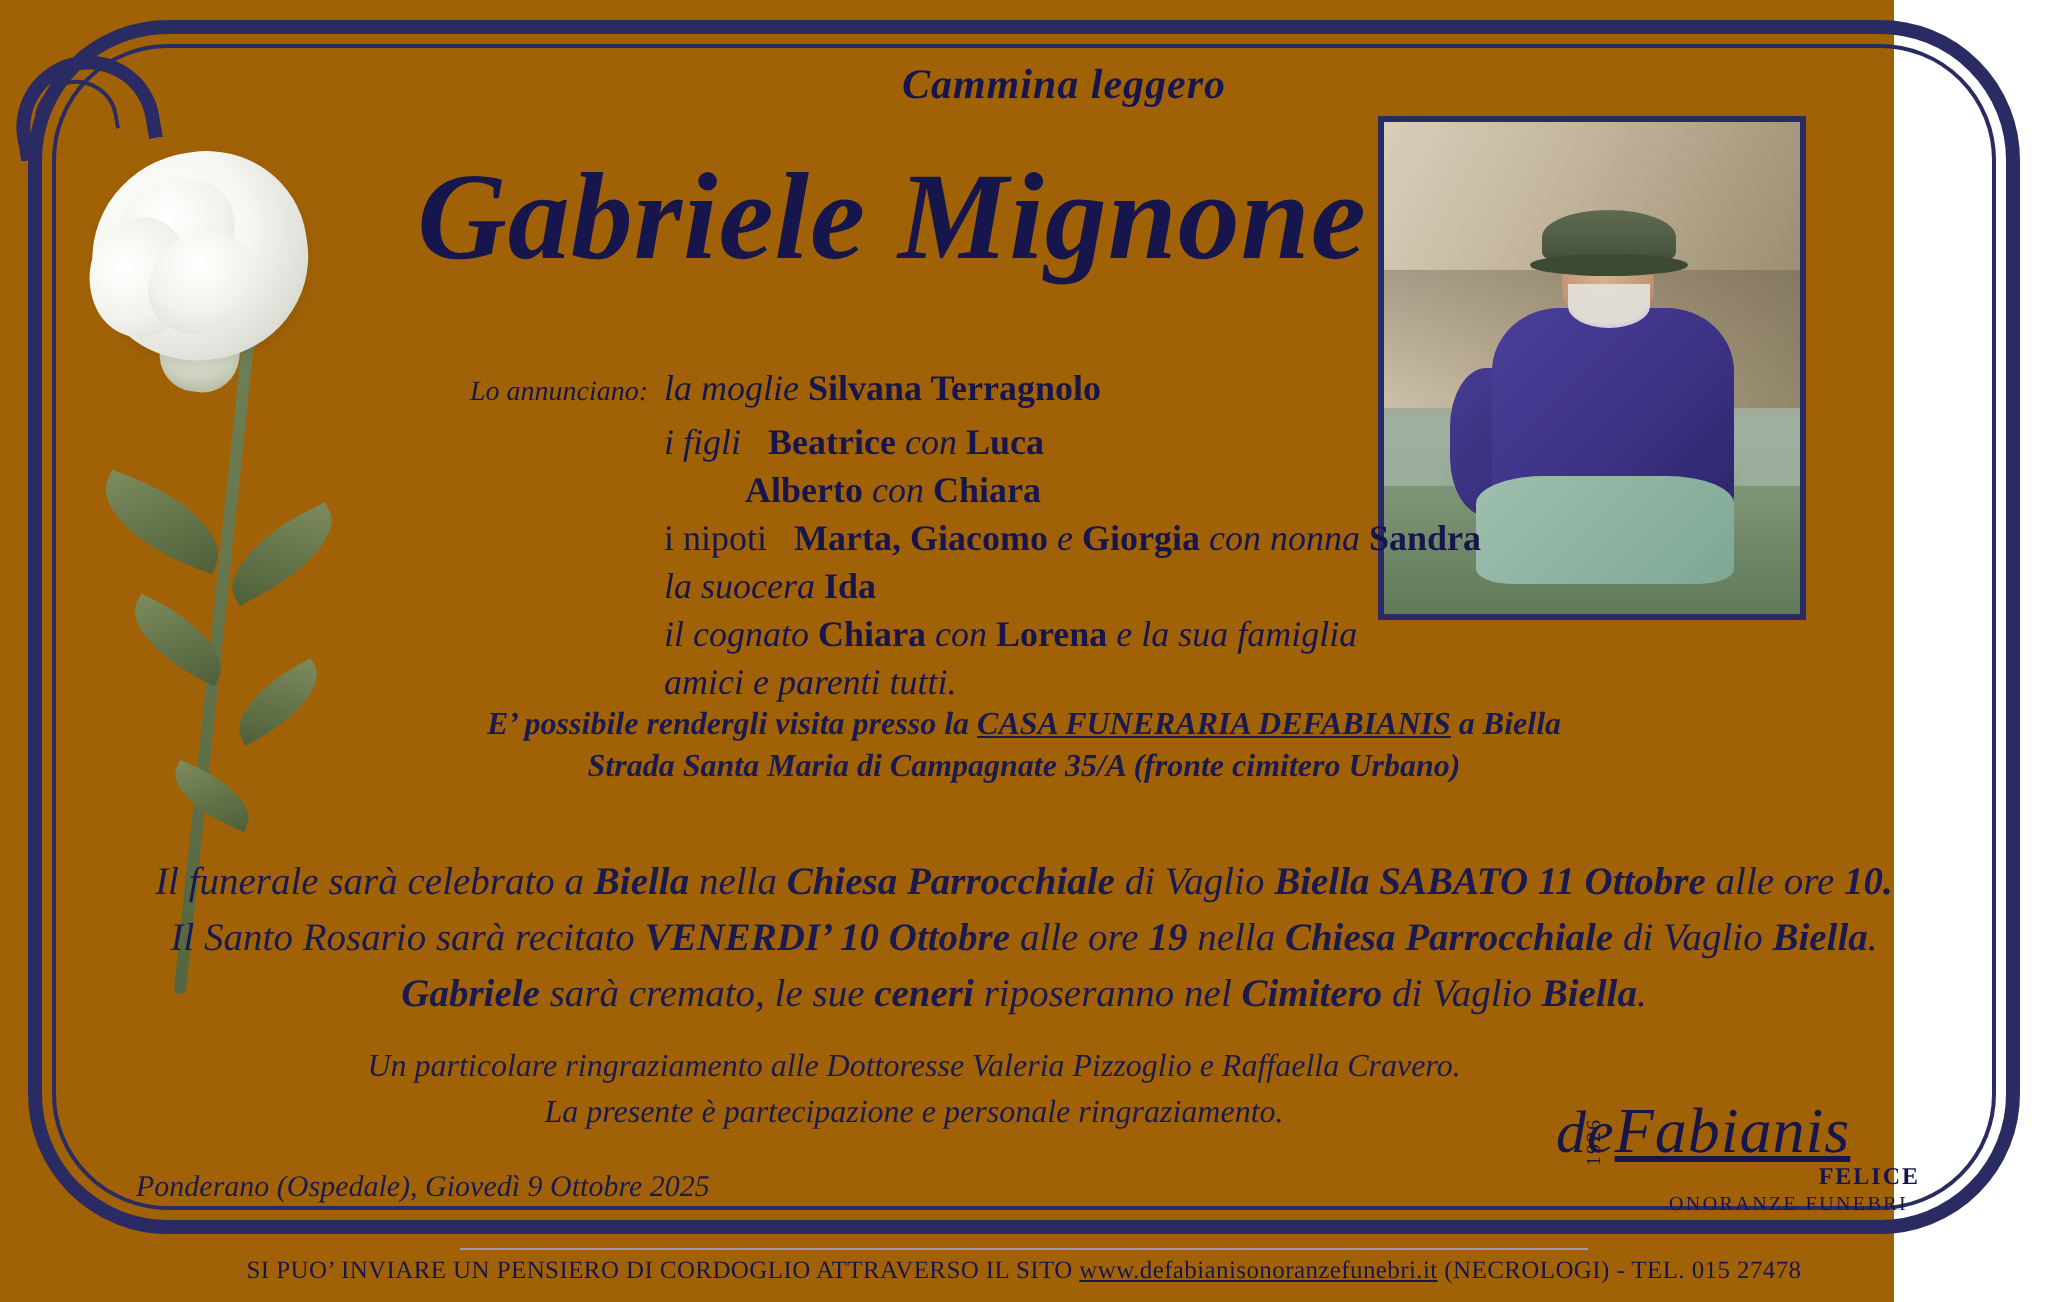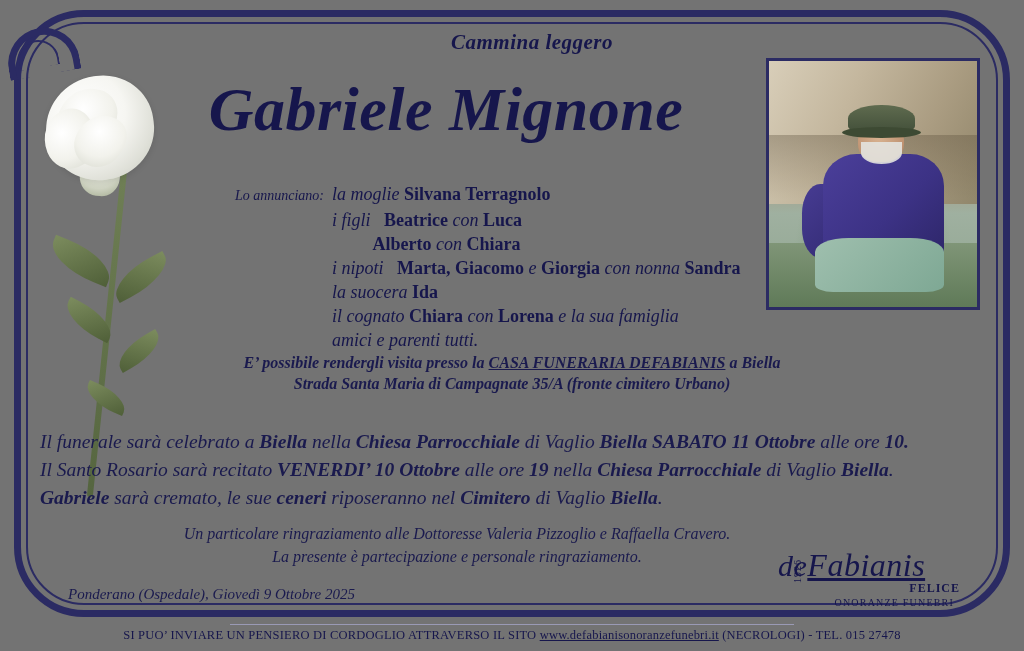--- a/index.html
+++ b/index.html
@@ -11,23 +11,23 @@
     width: 1024px;
     height: 651px;
     font-family: "Liberation Serif", serif;
     color: #1a1a4e;
     overflow: hidden;
     position: relative;
   }
 
   .page {
     position: relative;
-    width: 1024px;
+    width: 947px;
     height: 651px;
-    background: #737373;
+    background: #a16207;
   }
 
   
   .frame-outer {
     position: absolute;
     left: 14px;
     top: 10px;
     width: 996px;
     height: 607px;
     border: 7px solid #2b2b63;
@@ -280,20 +280,21 @@
     line-height: 21px;
     padding-left: 40px;
     padding-right: 40px;
   }
   .funeral-home .u { text-decoration: underline; }
 
   .service {
     position: absolute;
     left: 0; right: 0;
     top: 428px;
+    text-align: center;
     font-style: italic;
     font-size: 19.5px;
     line-height: 28px;
     padding-left: 40px;
     padding-right: 40px;
   }
   .service b { font-weight: bold; }
 
   .thanks {
     position: absolute;
@@ -431,21 +432,21 @@
         <div class="announce-row">
           <div class="announce-label"></div>
           <div class="announce-value"><span style="font-style: italic;">i figli </span><span style="font-weight: bold;">&nbsp;&nbsp;Beatrice</span><span style="font-style: italic;"> con </span><span style="font-weight: bold;">Luca</span></div>
         </div>
         <div class="announce-row">
           <div class="announce-label"></div>
           <div class="announce-value"><span style="font-style: italic;">&nbsp;&nbsp;&nbsp;&nbsp;&nbsp;&nbsp;&nbsp;&nbsp;&nbsp;</span><span style="font-weight: bold;">Alberto</span><span style="font-style: italic;"> con </span><span style="font-weight: bold;">Chiara</span></div>
         </div>
         <div class="announce-row">
           <div class="announce-label"></div>
-          <div class="announce-value"><span style="font-style: italic;">i nipoti </span><span style="font-weight: bold;">&nbsp;&nbsp;Marta, Giacomo</span><span style="font-style: italic;"> e </span><span style="font-weight: bold;">Giorgia</span><span style="font-style: italic;"> con nonna </span><span style="font-weight: bold;">Sandra</span></div>
+          <div class="announce-value"><span style="">i nipoti </span><span style="font-weight: bold;">&nbsp;&nbsp;Marta, Giacomo</span><span style="font-style: italic;"> e </span><span style="font-weight: bold;">Giorgia</span><span style="font-style: italic;"> con nonna </span><span style="font-weight: bold;">Sandra</span></div>
         </div>
         <div class="announce-row">
           <div class="announce-label"></div>
           <div class="announce-value"><span style="font-style: italic;">la suocera </span><span style="font-weight: bold;">Ida</span></div>
         </div>
         <div class="announce-row">
           <div class="announce-label"></div>
           <div class="announce-value"><span style="font-style: italic;">il cognato </span><span style="font-weight: bold;">Chiara</span><span style="font-style: italic;"> con </span><span style="font-weight: bold;">Lorena</span><span style="font-style: italic;"> e la sua famiglia</span></div>
         </div>
         <div class="announce-row">

